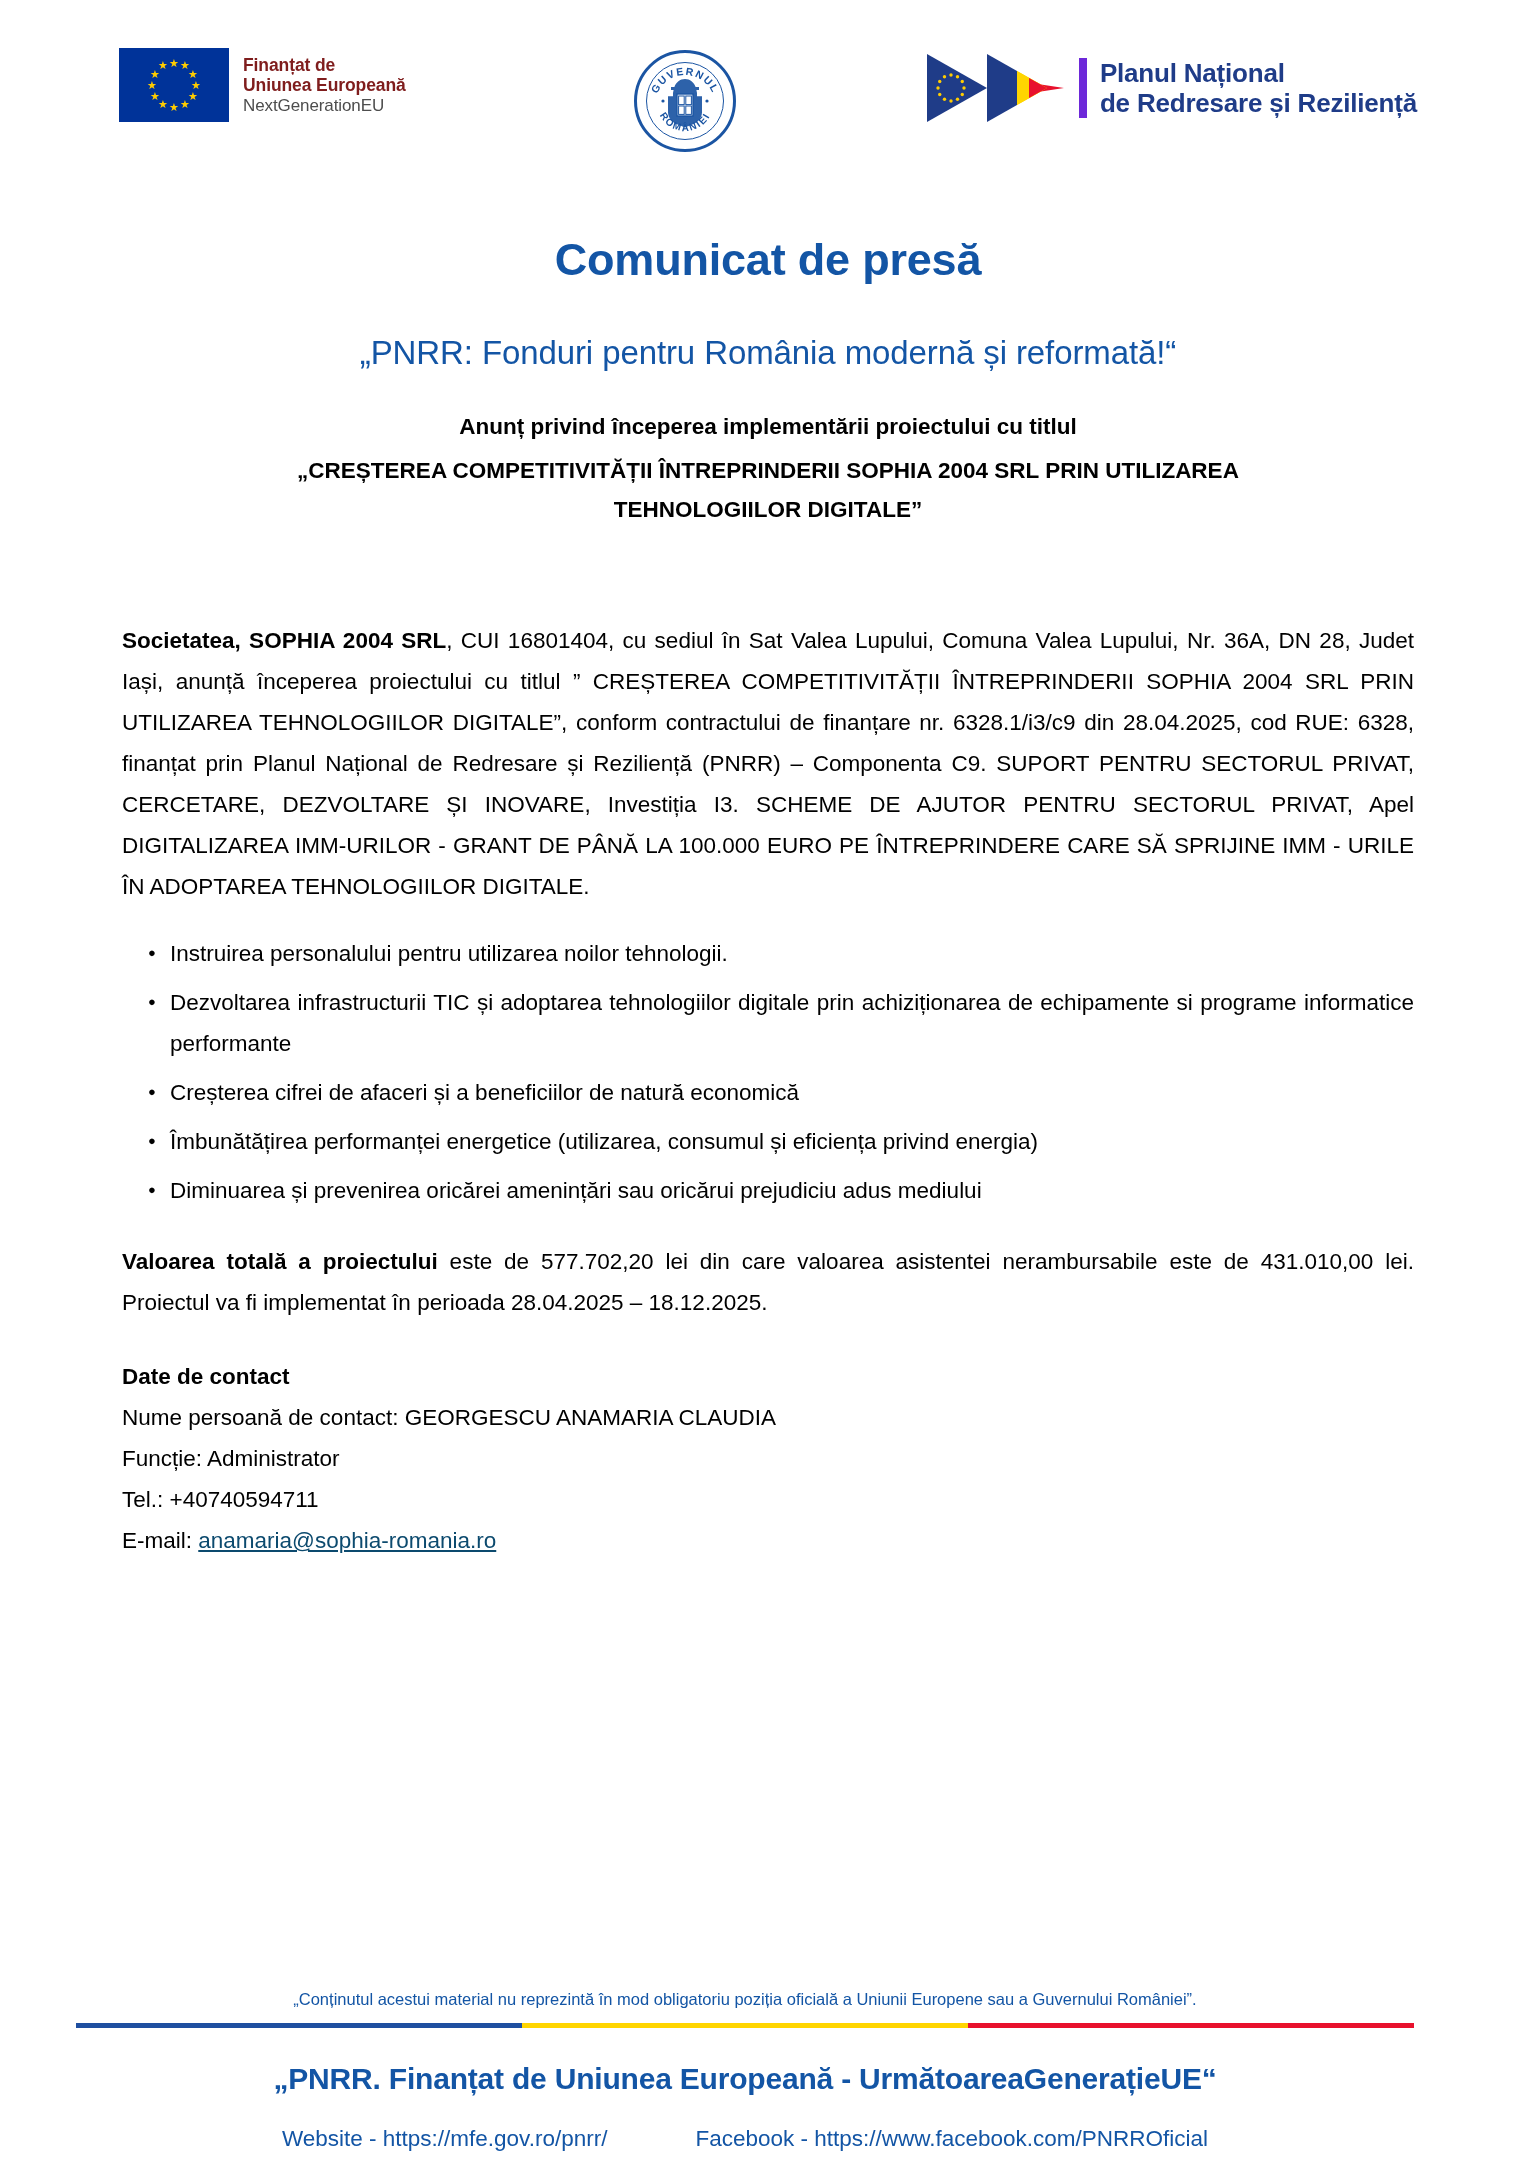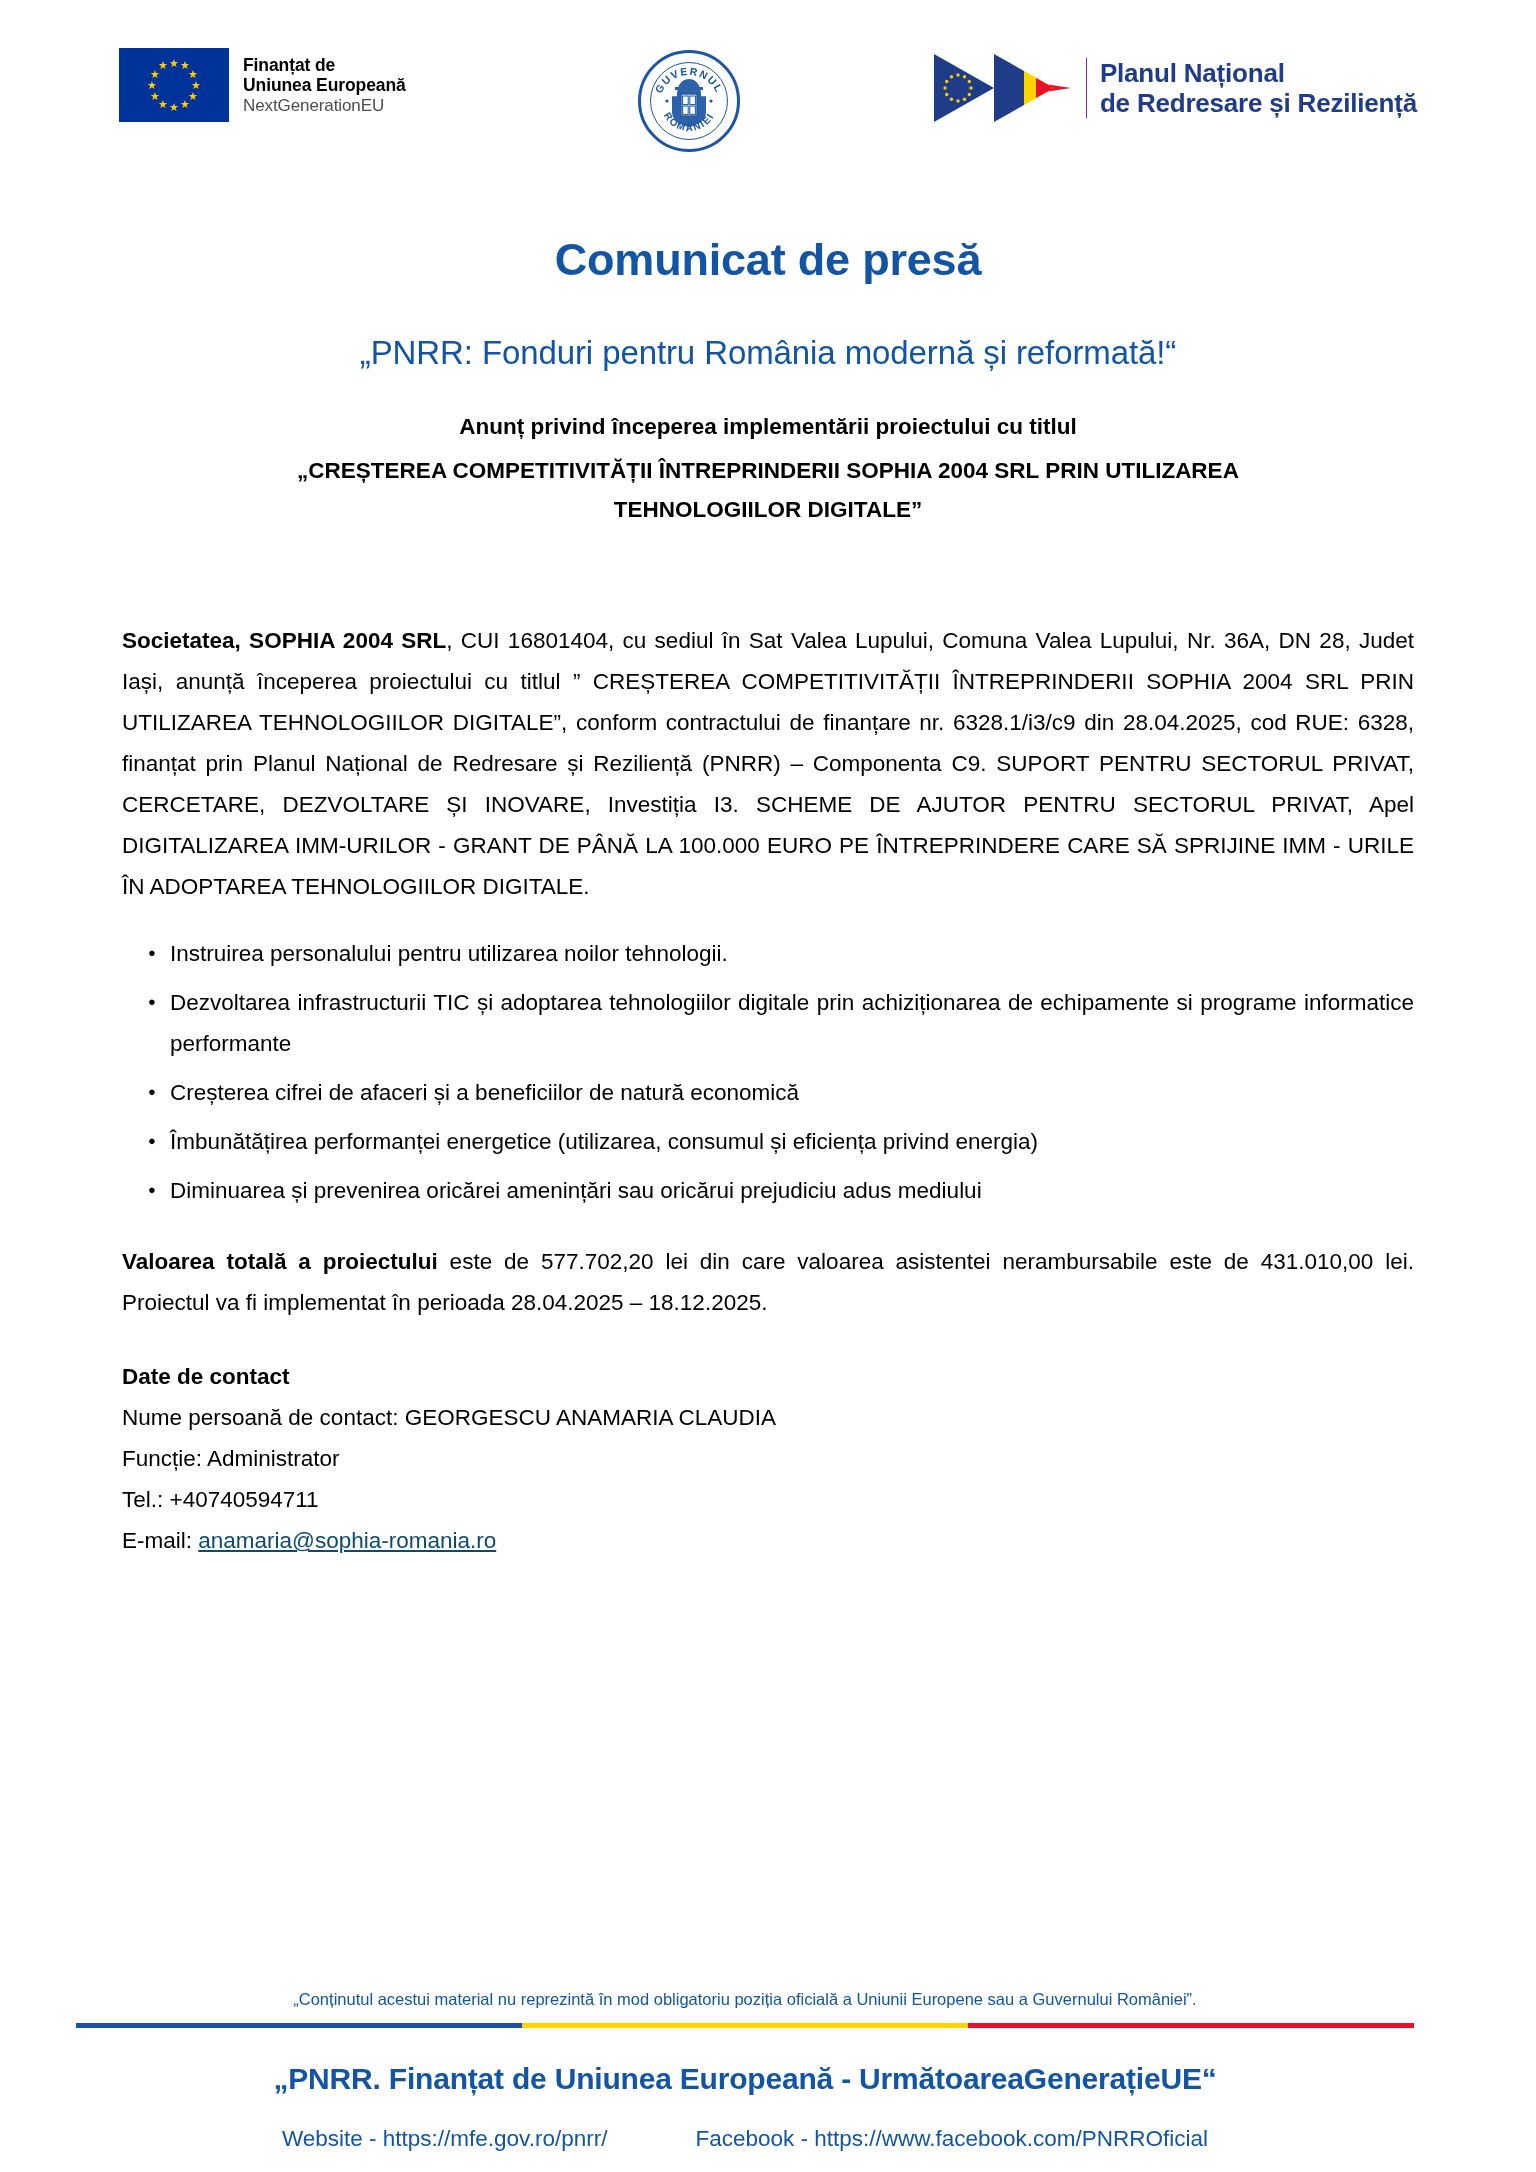--- a/index.html
+++ b/index.html
@@ -55,21 +55,21 @@
     line-height: 11px;
     width: 11px;
     height: 11px;
     text-align: center;
   }
   .eu-text {
     line-height: 1.14;
     padding-top: 2px;
   }
   .eu-text .l1, .eu-text .l2 {
-    color: #000000;
+    color: #7f1d1d;
     font-weight: bold;
     font-size: 17.5px;
     white-space: nowrap;
     letter-spacing: -0.1px;
   }
   .eu-text .l3 {
     color: #4d4d4d;
     font-size: 17px;
     white-space: nowrap;
     letter-spacing: -0.1px;
@@ -97,21 +97,21 @@
 
   
   .pnrr-logo {
     display: flex;
     align-items: center;
     gap: 12px;
     margin-right: 2px;
   }
   .pnrr-arrows { display: flex; align-items: center; flex: none; }
   .pnrr-text {
-    border-left: 1px solid #6d28d9;
+    border-left: 8px solid #6d28d9;
     padding-left: 13px;
     line-height: 1.16;
     color: #1F3C88;
     font-weight: bold;
     font-size: 26px;
     white-space: nowrap;
     letter-spacing: -0.2px;
   }
 
   

